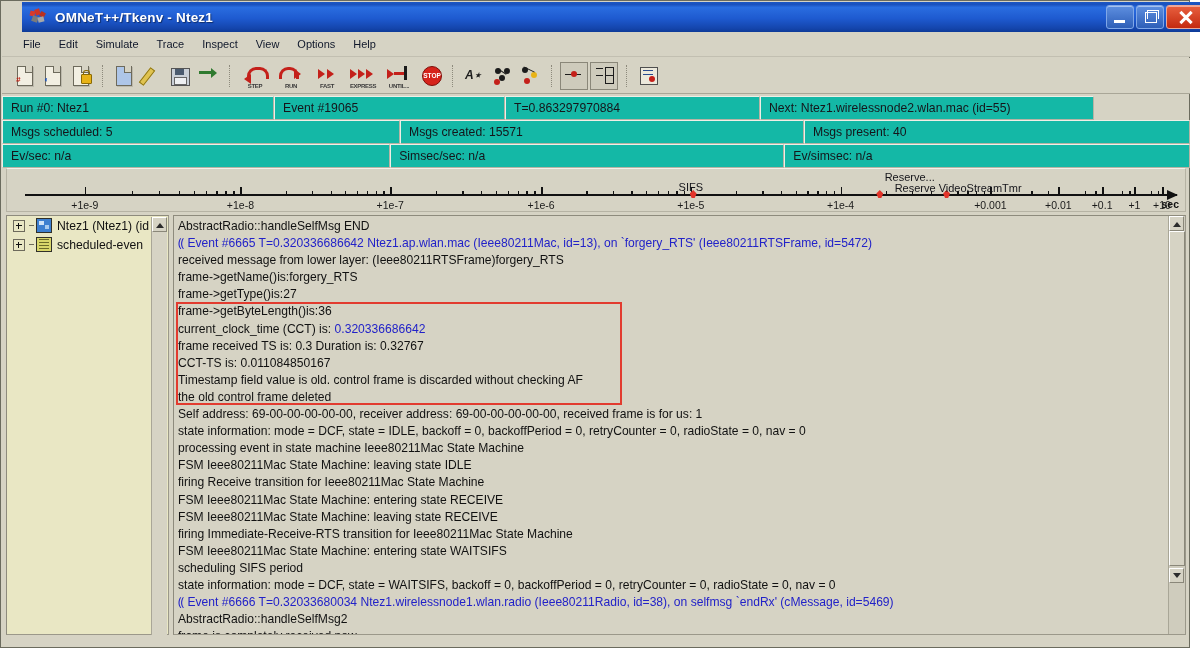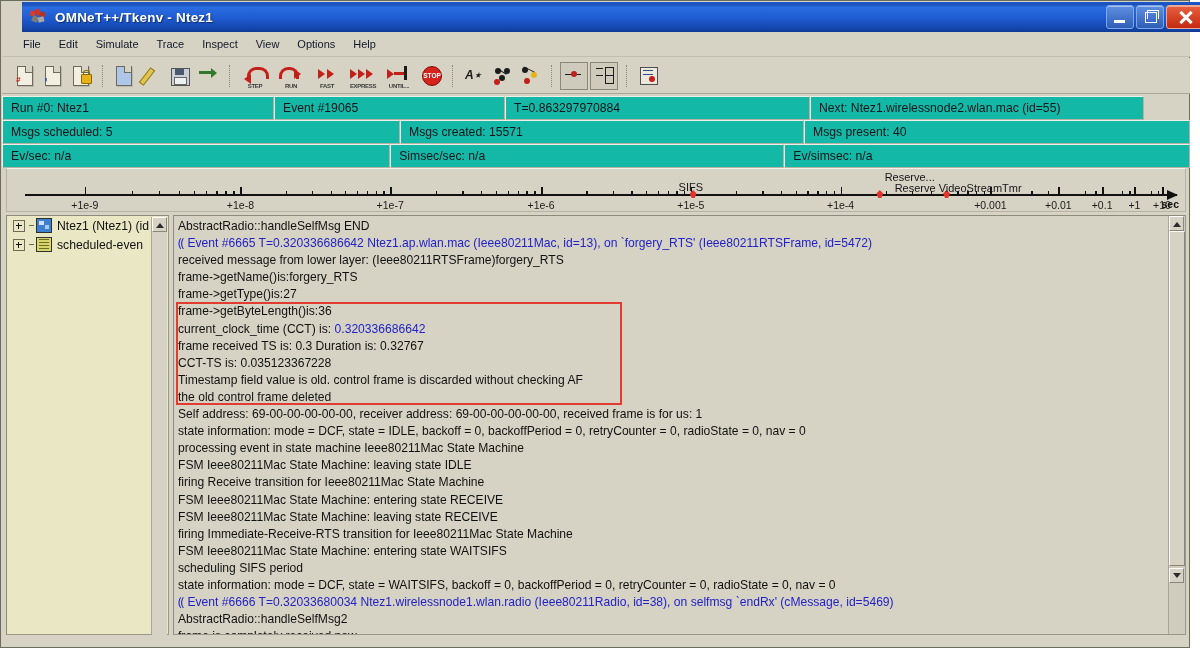--- a/index.html
+++ b/index.html
@@ -266,21 +266,21 @@
       <i class="netbox"></i>
       <i style="position:absolute;left:8px;top:7px;width:10px;height:1.6px;background:#2a4b8f"></i>
       <i style="position:absolute;left:8px;top:11px;width:10px;height:1.6px;background:#2a4b8f"></i>
       <i class="graphdot" style="left:14px;top:13px;background:#c4201a"></i>
       </span>
   </div>
 
   <div class="statusrow" style="top:95px;width:1188px;">
     <div class="cell" style="width:272px">Run #0: Ntez1</div>
     <div class="cell" style="width:231px">Event #19065</div>
-    <div class="cell" style="width:305px">T=0.863297970884</div>
+    <div class="cell" style="width:255px">T=0.863297970884</div>
     <div class="cell" style="width:334px">Next: Ntez1.wirelessnode2.wlan.mac (id=55)</div>
   </div>
   <div class="statusrow" style="top:119px;width:1188px;">
     <div class="cell" style="width:398px">Msgs scheduled: 5</div>
     <div class="cell" style="width:404px">Msgs created: 15571</div>
     <div class="cell" style="width:386px">Msgs present: 40</div>
   </div>
   <div class="statusrow" style="top:143px;width:1188px;">
     <div class="cell" style="width:398px">Ev/sec: n/a</div>
     <div class="cell" style="width:404px">Simsec/sec: n/a</div>
@@ -405,21 +405,21 @@
   <div class="logpanel">
     <div class="logtext" id="logtext">
         <div class="logline">AbstractRadio::handleSelfMsg END</div>
         <div class="logline blue">⸨ Event #6665  T=0.320336686642  Ntez1.ap.wlan.mac (Ieee80211Mac, id=13), on `forgery_RTS' (Ieee80211RTSFrame, id=5472)</div>
         <div class="logline">received message from lower layer: (Ieee80211RTSFrame)forgery_RTS</div>
         <div class="logline">frame-&gt;getName()is:forgery_RTS</div>
         <div class="logline">frame-&gt;getType()is:27</div>
         <div class="logline">frame-&gt;getByteLength()is:36</div>
         <div class="logline">current_clock_time (CCT) is:  <span class="blueval">0.320336686642</span></div>
         <div class="logline">frame received TS is:  0.3        Duration is: 0.32767</div>
-        <div class="logline">CCT-TS is:  0.035123367228</div>
+        <div class="logline">CCT-TS is:  0.011084850167</div>
         <div class="logline">Timestamp field value is old. control frame is discarded without checking AF</div>
         <div class="logline">the old control frame deleted</div>
         <div class="logline">Self address: 69-00-00-00-00-00, receiver address: 69-00-00-00-00-00, received frame is for us: 1</div>
         <div class="logline">state information: mode = DCF, state = IDLE, backoff = 0, backoffPeriod = 0, retryCounter = 0, radioState = 0, nav = 0</div>
         <div class="logline">processing event in state machine Ieee80211Mac State Machine</div>
         <div class="logline">FSM Ieee80211Mac State Machine: leaving state  IDLE</div>
         <div class="logline">firing Receive transition for Ieee80211Mac State Machine</div>
         <div class="logline">FSM Ieee80211Mac State Machine: entering state RECEIVE</div>
         <div class="logline">FSM Ieee80211Mac State Machine: leaving state  RECEIVE</div>
         <div class="logline">firing Immediate-Receive-RTS transition for Ieee80211Mac State Machine</div>

